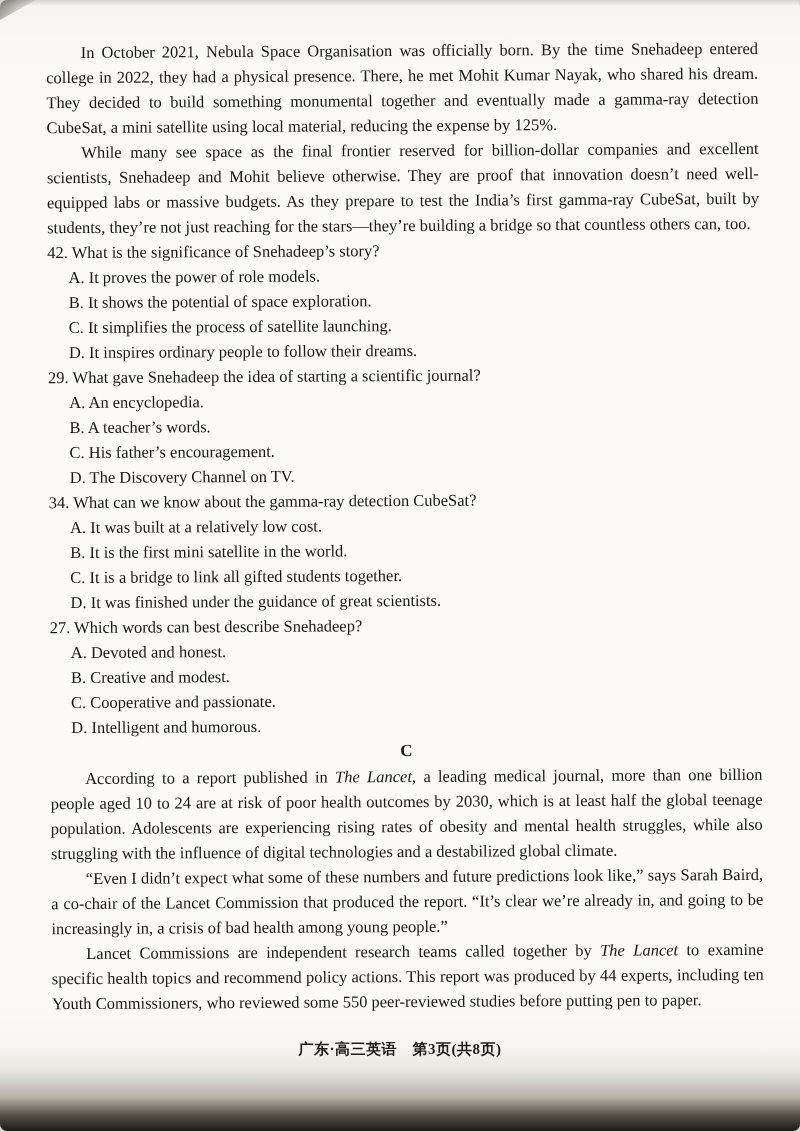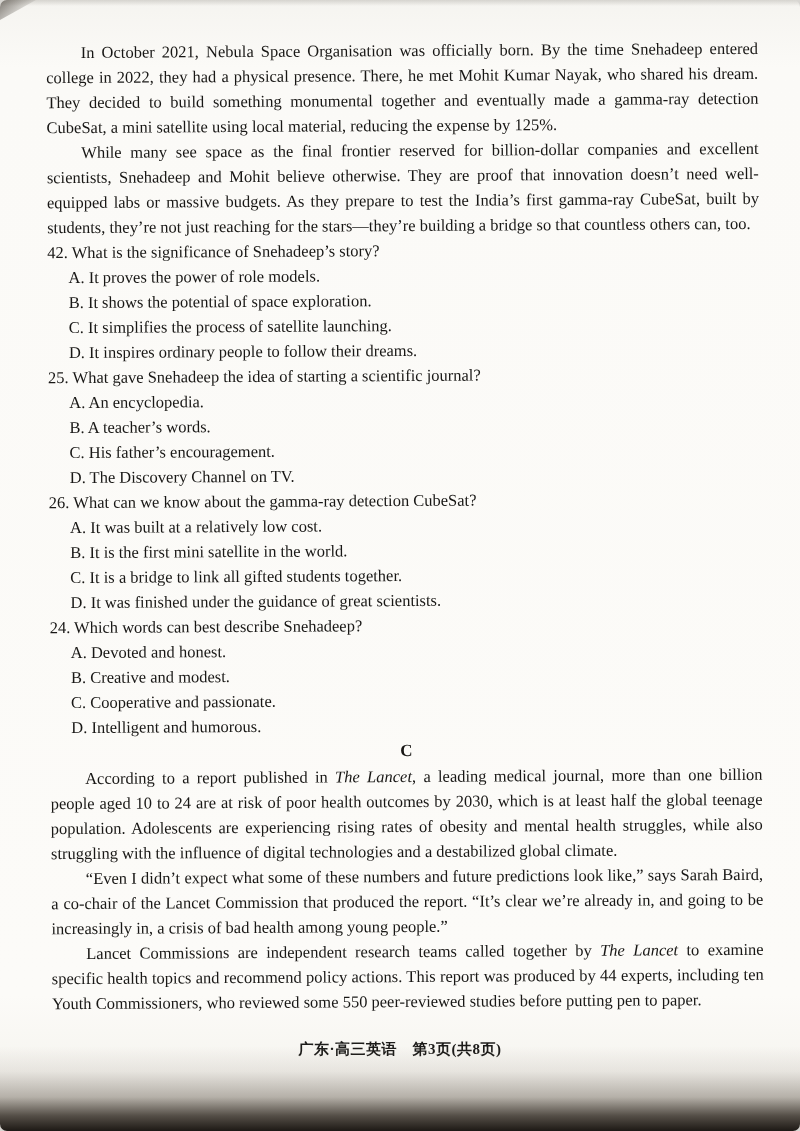--- a/index.html
+++ b/index.html
@@ -77,37 +77,37 @@
 
     <div class="question">
       <div class="q-line"><span class="q-num">42.</span> <span>What is the significance of Snehadeep’s story?</span></div>
       <div class="opt">A. It proves the power of role models.</div>
       <div class="opt">B. It shows the potential of space exploration.</div>
       <div class="opt">C. It simplifies the process of satellite launching.</div>
       <div class="opt">D. It inspires ordinary people to follow their dreams.</div>
     </div>
 
     <div class="question">
-      <div class="q-line"><span class="q-num">25.</span> <span>What gave Snehadeep the idea of starting a scientific journal?</span></div>
+      <div class="q-line"><span class="q-num">29.</span> <span>What gave Snehadeep the idea of starting a scientific journal?</span></div>
       <div class="opt">A. An encyclopedia.</div>
       <div class="opt">B. A teacher’s words.</div>
       <div class="opt">C. His father’s encouragement.</div>
       <div class="opt">D. The Discovery Channel on TV.</div>
     </div>
 
     <div class="question">
-      <div class="q-line"><span class="q-num">26.</span> <span>What can we know about the gamma-ray detection CubeSat?</span></div>
+      <div class="q-line"><span class="q-num">34.</span> <span>What can we know about the gamma-ray detection CubeSat?</span></div>
       <div class="opt">A. It was built at a relatively low cost.</div>
       <div class="opt">B. It is the first mini satellite in the world.</div>
       <div class="opt">C. It is a bridge to link all gifted students together.</div>
       <div class="opt">D. It was finished under the guidance of great scientists.</div>
     </div>
 
     <div class="question">
-      <div class="q-line"><span class="q-num">24.</span> <span>Which words can best describe Snehadeep?</span></div>
+      <div class="q-line"><span class="q-num">27.</span> <span>Which words can best describe Snehadeep?</span></div>
       <div class="opt">A. Devoted and honest.</div>
       <div class="opt">B. Creative and modest.</div>
       <div class="opt">C. Cooperative and passionate.</div>
       <div class="opt">D. Intelligent and humorous.</div>
     </div>
 
     <div class="section-head">C</div>
 
     <p class="para"><span>According to a report published in </span><i>The Lancet</i><span>, a leading medical journal, more than one billion people aged 10 to 24 are at risk of poor health outcomes by 2030, which is at least half the global teenage population. Adolescents are experiencing rising rates of obesity and mental health struggles, while also struggling with the influence of digital technologies and a destabilized global climate.</span></p>
 

